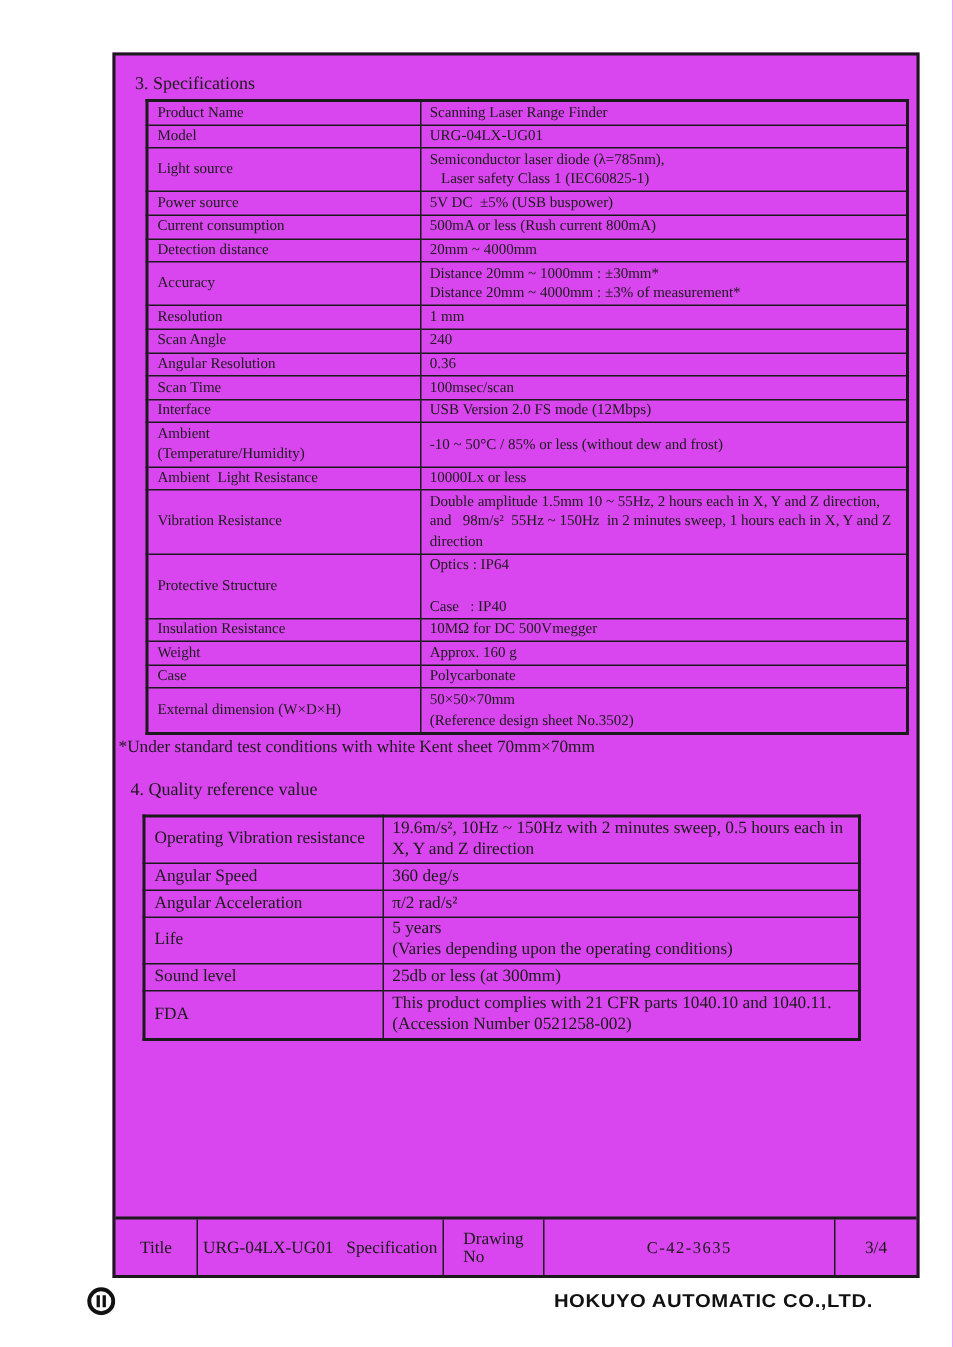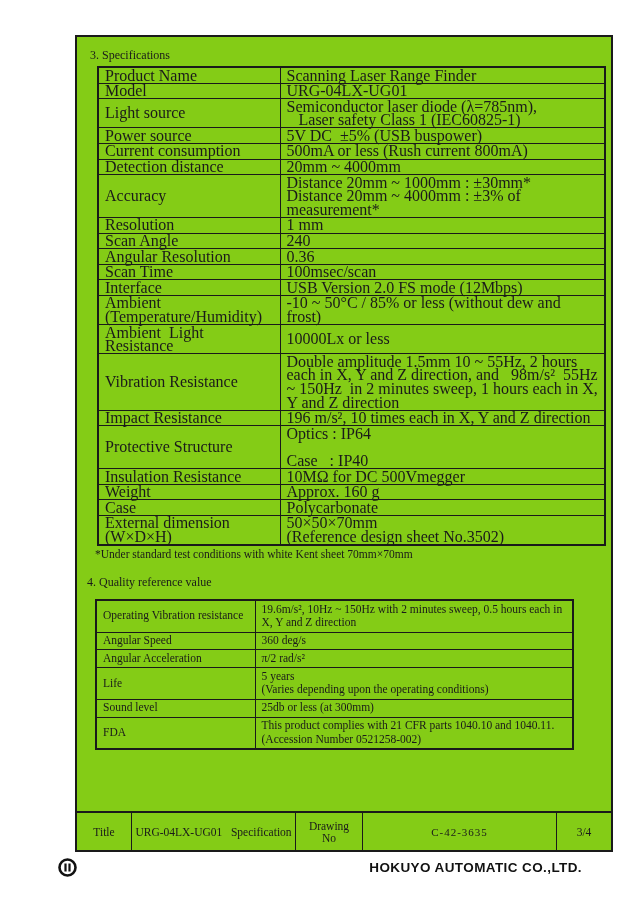--- a/index.html
+++ b/index.html
@@ -9,42 +9,42 @@
     font-family: "Liberation Serif", "DejaVu Serif", serif;
     color: #1a1a1a;
     position: relative;
     overflow: hidden;
   }
   .frame {
     position: absolute;
     left: 75px; top: 35px;
     width: 538px; height: 817px;
     border: 2px solid #1a1a1a;
-    background: #84cc16;
+    background: #d946ef;
   }
   .content {
     position: absolute;
     left: 0; top: 0; right: 0;
     padding: 11px 0 0 0;
   }
   .section-heading {
     font-size: 12px;
     margin-left: 13px;
     margin-bottom: 3px;
     white-space: pre;
   }
   table.spec {
     border-collapse: collapse;
     margin-left: 20px;
     width: 509px;
     table-layout: fixed;
   }
   table.spec td {
     border: 1px solid #1a1a1a;
-    font-size: 16px;
+    font-size: 10px;
     line-height: 13.6px;
     padding: 0.5px 6px;
     vertical-align: middle;
     white-space: pre-wrap;
     margin-top: 16px;
   }
   table.spec col.c-label { width: 182px; }
   table.quality {
     border-collapse: collapse;
     margin-left: 18px;
@@ -56,21 +56,21 @@
     font-size: 11.5px;
     line-height: 13.8px;
     padding: 1.5px 6px;
     vertical-align: middle;
     white-space: pre-wrap;
   }
   table.quality col.c-label { width: 159px; }
   .spec, .quality { border: 2px solid #1a1a1a; }
   .footnote {
     font-size: 11.5px;
-    margin-left: 18px;
+    margin-left: 2px;
     margin-top: 2px;
   }
   .heading-4 {
     font-size: 12px;
     margin-left: 10px;
     margin-top: 15px;
     margin-bottom: 9px;
   }
   .footer-bar {
     position: absolute;
@@ -79,21 +79,21 @@
     border-top: 2px solid #1a1a1a;
     display: flex;
     align-items: stretch;
     font-size: 11.5px;
   }
   .footer-cell {
     border-right: 1.5px solid #1a1a1a;
     display: flex;
     align-items: center;
     justify-content: center;
-    text-align: center;
+    text-align: left;
     white-space: pre;
     line-height: 12px;
   }
   .footer-cell:last-child { border-right: none; }
   .fc-title-label  { width: 55px; }
   .fc-title-value  { width: 164px; }
   .fc-drawing-label{ width: 67px; }
   .fc-drawing-value{ width: 194px; font-size: 11px; letter-spacing: 1px; }
   .fc-page         { flex: 1; }
   .logo-row {
@@ -202,24 +202,20 @@
           <tr>
             <td>Ambient  Light Resistance</td>
             <td>10000Lx or less</td>
           </tr>
 
           <tr>
             <td>Vibration Resistance</td>
             <td>Double amplitude 1.5mm 10 ~ 55Hz, 2 hours each in X, Y and Z direction, and   98m/s²  55Hz ~ 150Hz  in 2 minutes sweep, 1 hours each in X, Y and Z direction</td>
           </tr>
 
-          <tr>
-            <td>Impact Resistance</td>
-            <td>196 m/s², 10 times each in X, Y and Z direction</td>
-          </tr>
 
           <tr>
             <td>Protective Structure</td>
             <td>Optics : IP64
 
 Case   : IP40</td>
           </tr>
 
           <tr>
             <td>Insulation Resistance</td>

